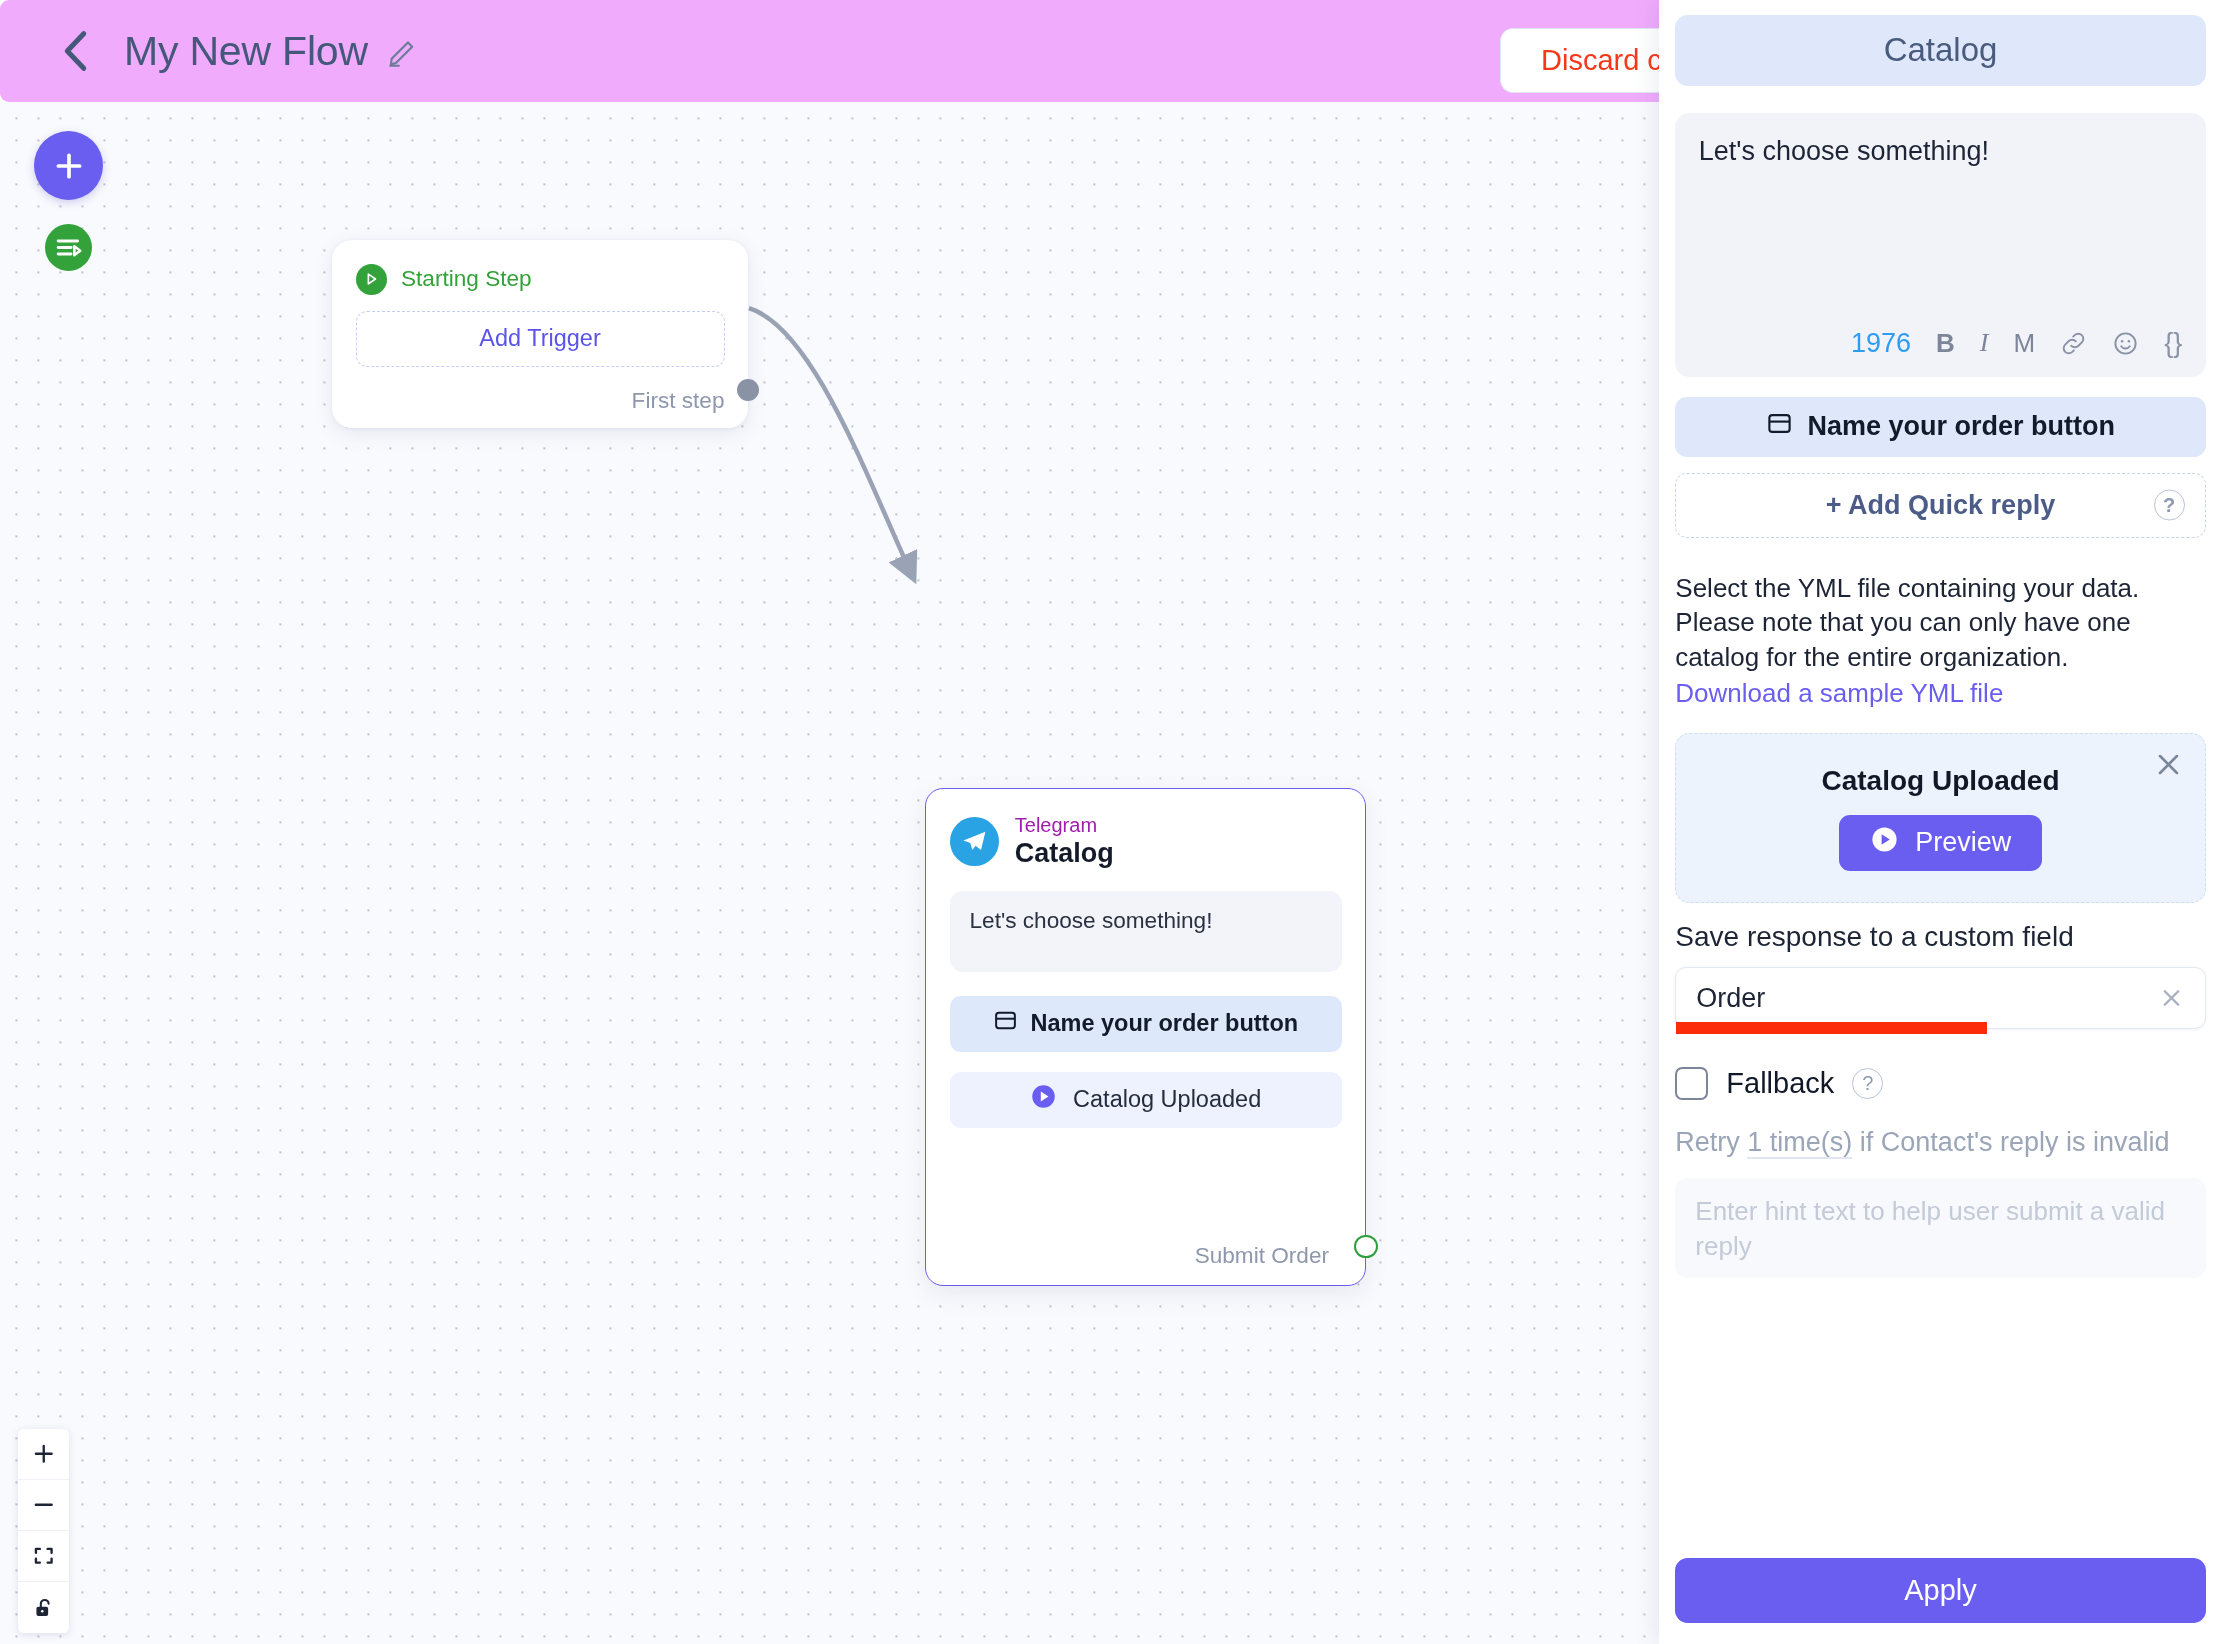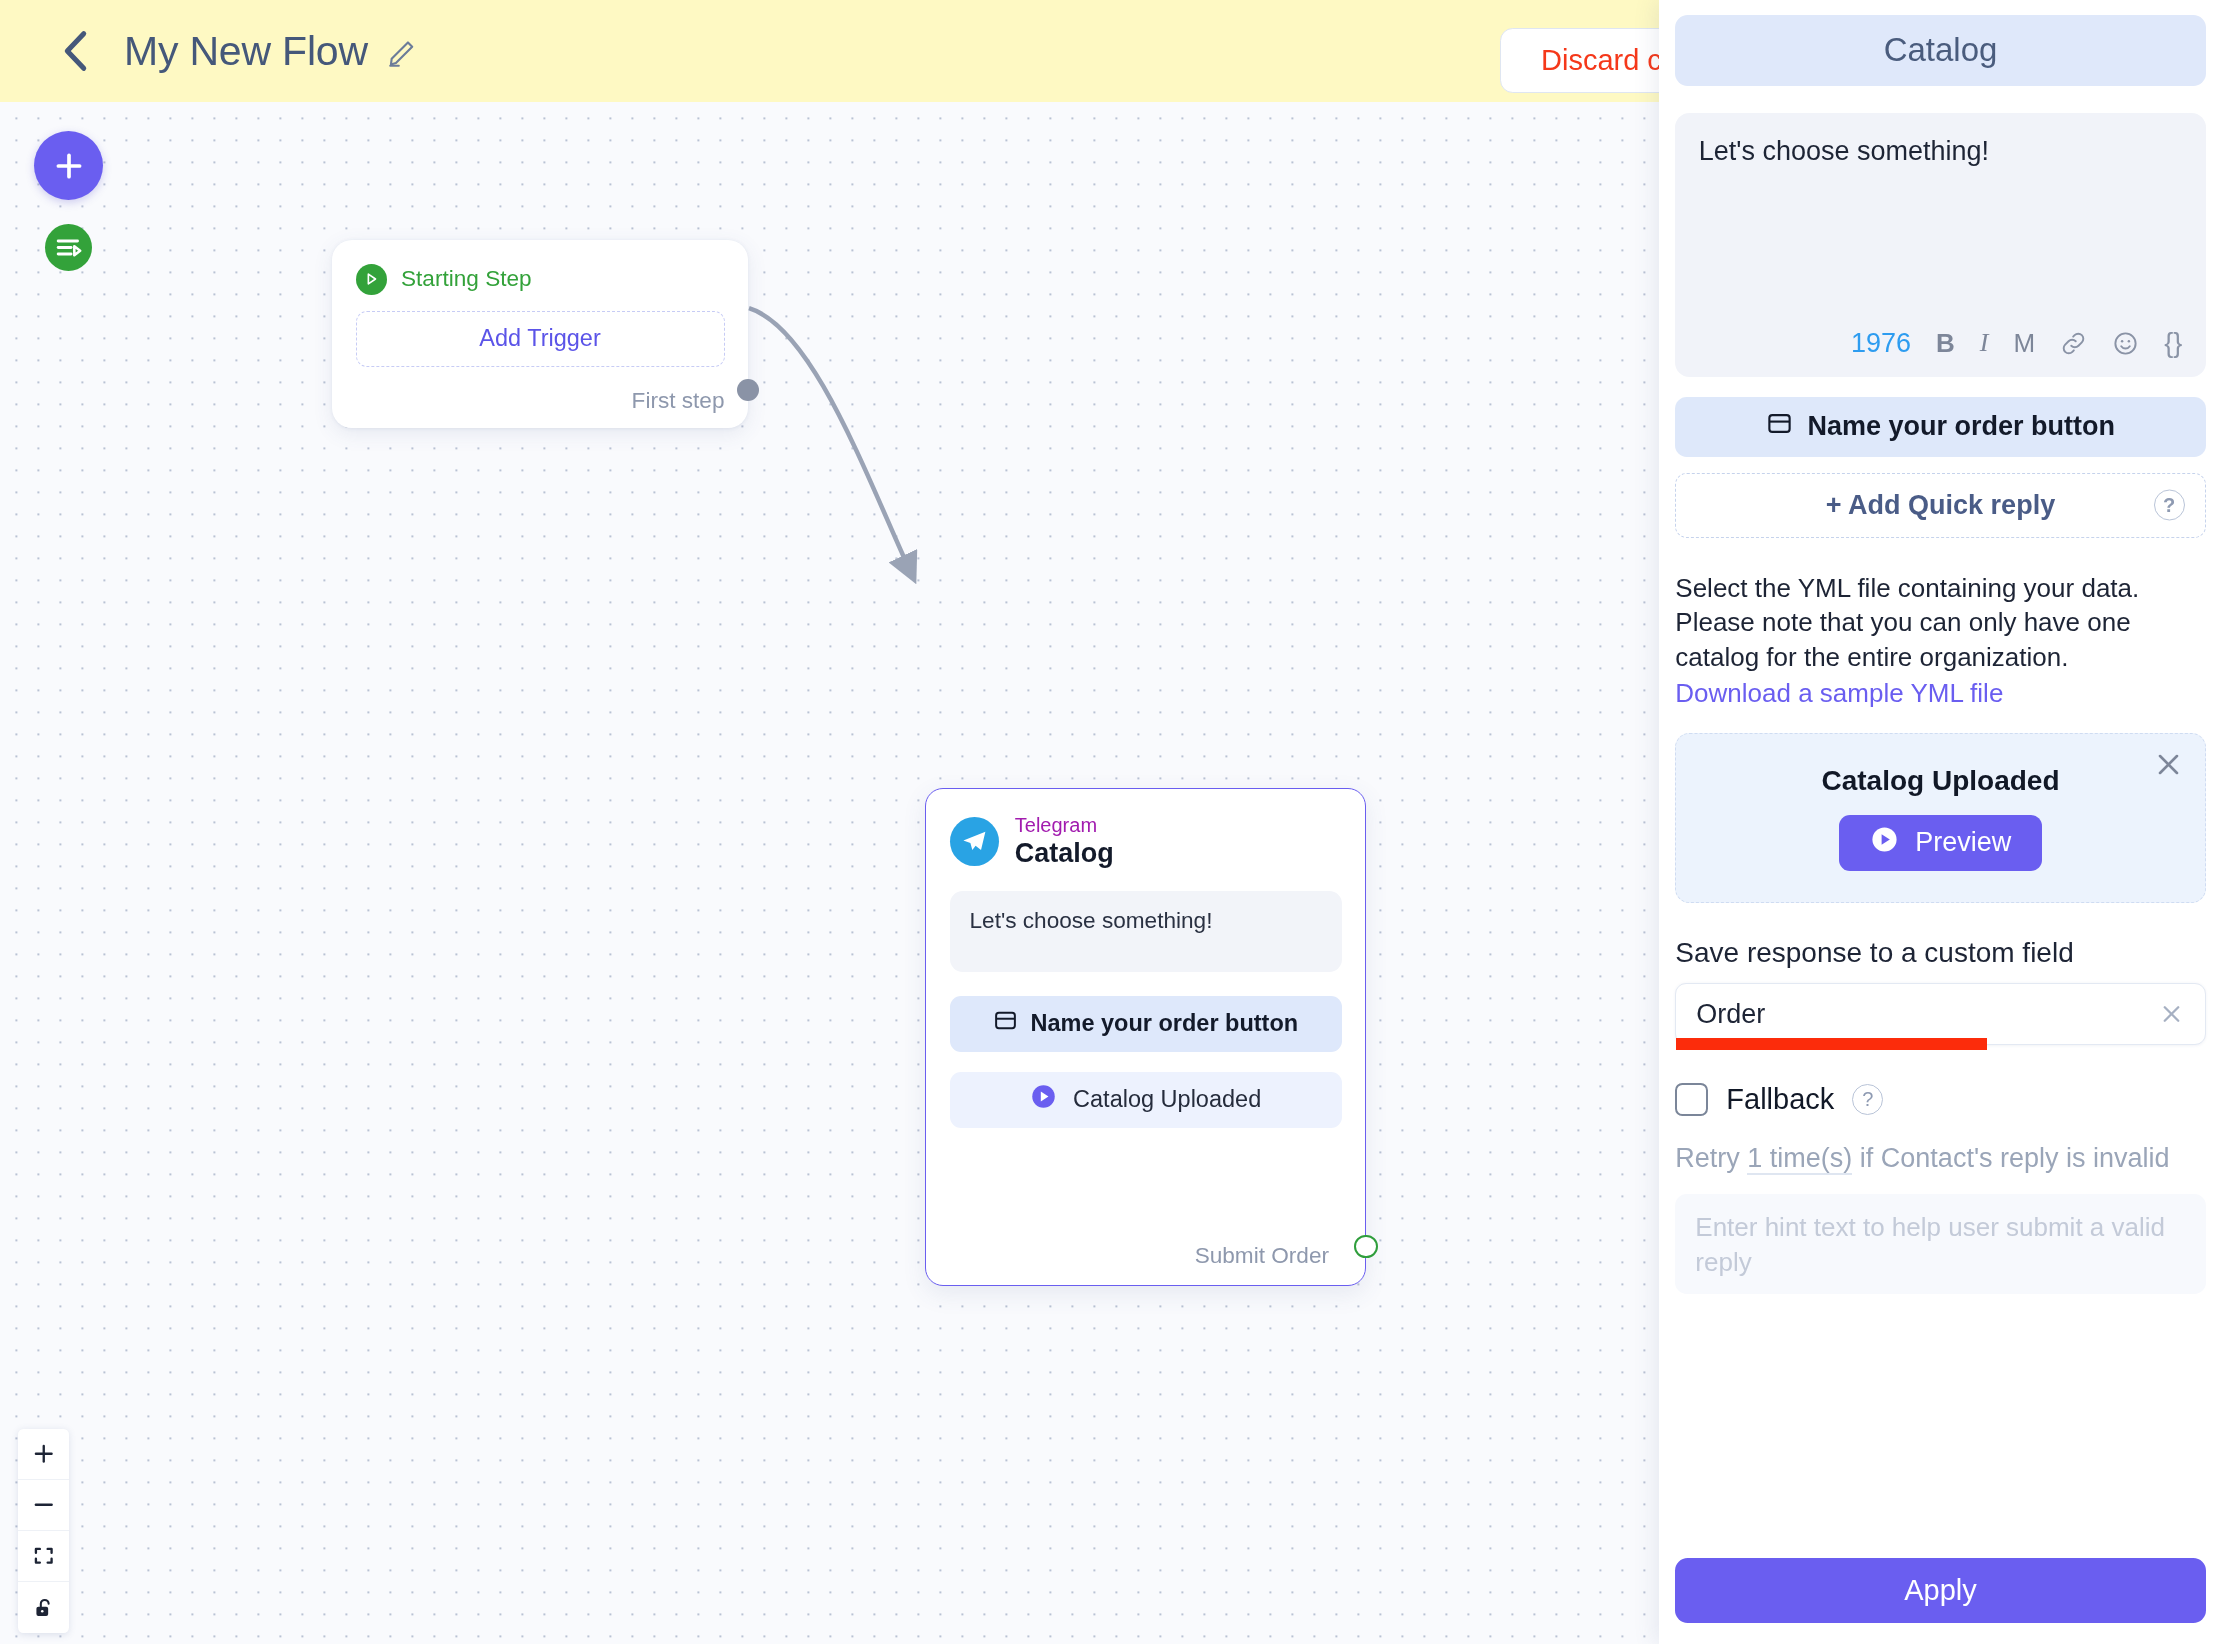--- a/index.html
+++ b/index.html
@@ -7,22 +7,22 @@
     width: 2222px; height: 1645px;
     font-family: "Liberation Sans", sans-serif;
     background: #ffffff;
     overflow: hidden;
   }
   .app { position: relative; width: 2222px; height: 1645px; }
 
   
   .topbar {
     position: absolute; top: 0; left: 0; width: 2222px; height: 102px;
-    background: #fef9c3;
-    display: flex; align-items: center;
+    background: #f0abfc;
+    display: flex; align-items: center; border-radius: 9px;
   }
   .back-btn {
     margin-left: 52px; width: 47px; height: 47px;
     display: flex; align-items: center; justify-content: center;
     cursor: pointer;
   }
   .back-btn svg { display: block; }
   .flow-title {
     margin-left: 25px;
     font-size: 41px; color: #45587a; font-weight: 400;
@@ -228,21 +228,21 @@
     display: flex; align-items: center; justify-content: center;
   }
   .uc-title { font-size: 28px; color: #111827; font-weight: 700; }
   .uc-preview {
     margin-top: 18px; height: 56px; padding: 0 31px;
     background: #6a5ef0; border-radius: 11px;
     display: flex; align-items: center; gap: 16.3px;
     color: #ffffff; font-size: 27px; cursor: pointer;
   }
 
-  .save-label { margin-top: 34px; font-size: 28px; color: #1d2435; }
+  .save-label { margin-top: 18px; font-size: 28px; color: #1d2435; }
   .field-wrap {
     margin-top: 14.5px; height: 62px; position: relative;
     background: #ffffff; border: 1.8px solid #e3e9f3; border-radius: 11px;
     display: flex; align-items: center;
     box-shadow: 0 0.9px 2.7px rgba(70,90,140,.07);
   }
   .field-value { margin-left: 20px; font-size: 27px; color: #1d2435; }
   .field-clear {
     position: absolute; right: 20px; top: 50%; transform: translateY(-50%);
     cursor: pointer; display: flex;

